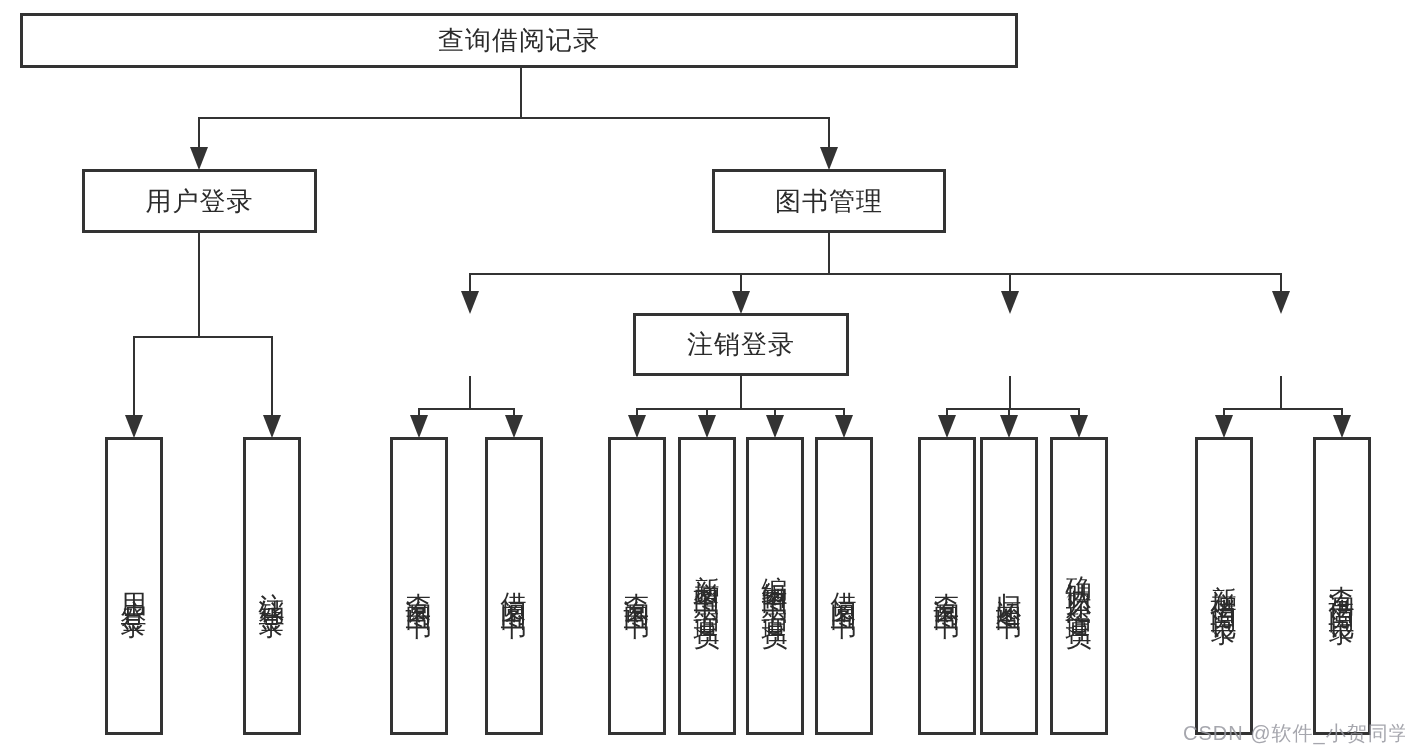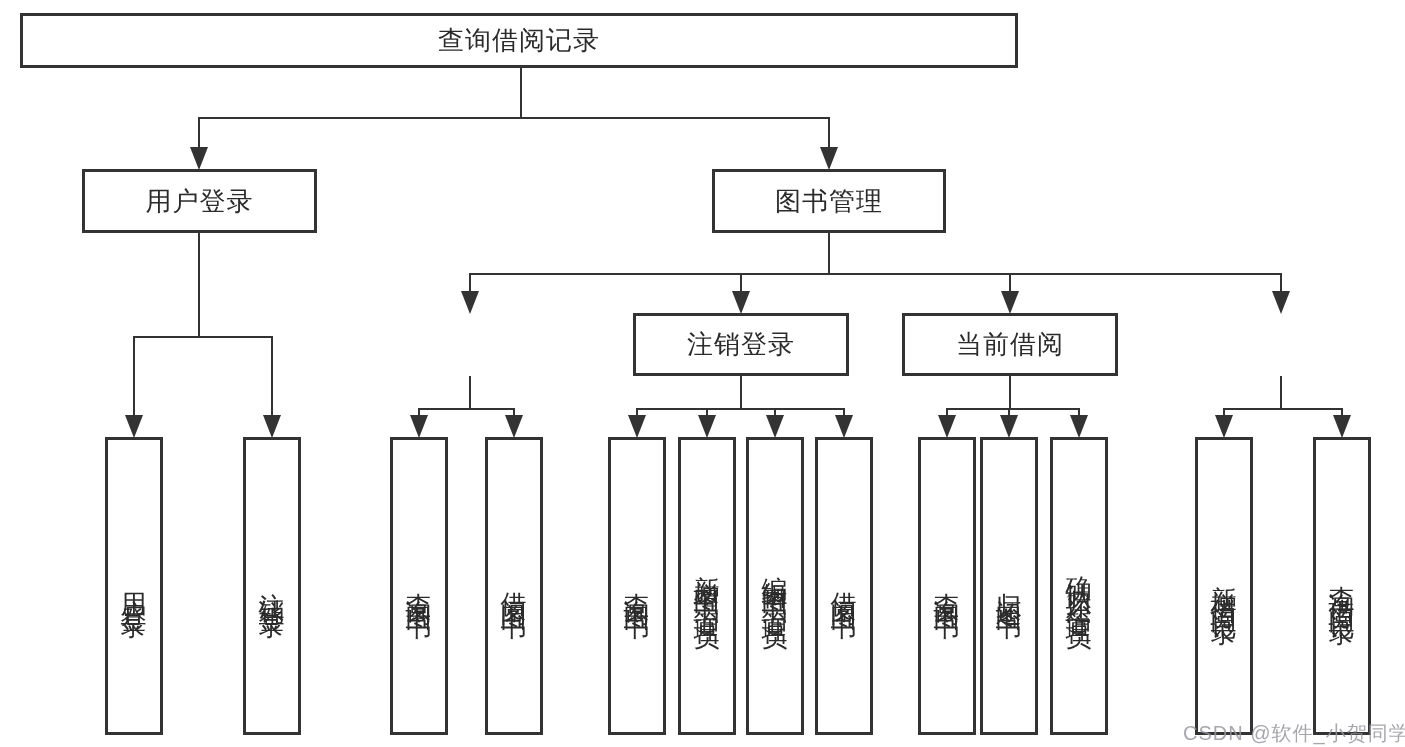--- a/index.html
+++ b/index.html
@@ -59,23 +59,20 @@
 
   <div class="box hbox" style="left:82px;top:169px;width:235px;height:64px;">
     <span>用户登录</span>
   </div>
   <div class="box hbox" style="left:712px;top:169px;width:234px;height:64px;">
     <span>图书管理</span>
   </div>
 
   <div class="box hbox" style="left:633px;top:313px;width:216px;height:63px;">
     <span>注销登录</span>
-  </div>
-  <div class="box hbox" style="left:902px;top:313px;width:216px;height:63px;">
-    <span>当前借阅</span>
   </div>
 
   <div class="box vbox" style="left:105px;top:437px;width:58px;height:298px;">
     <span>用户登录</span>
   </div>
   <div class="box vbox" style="left:243px;top:437px;width:58px;height:298px;">
     <span>注销登录</span>
   </div>
   <div class="box vbox" style="left:390px;top:437px;width:58px;height:298px;">
     <span>查询图书</span>

